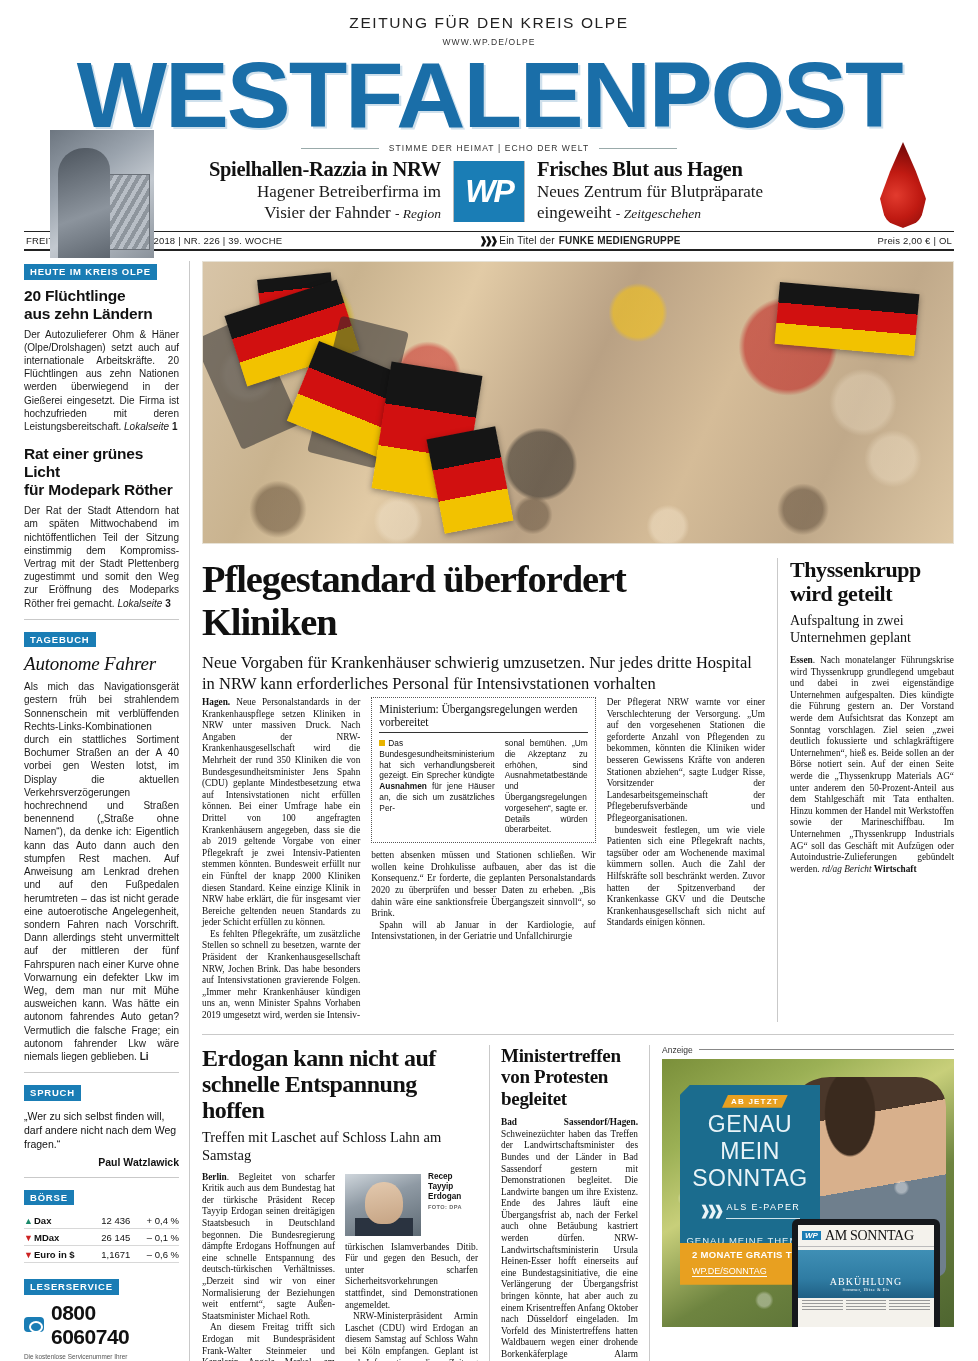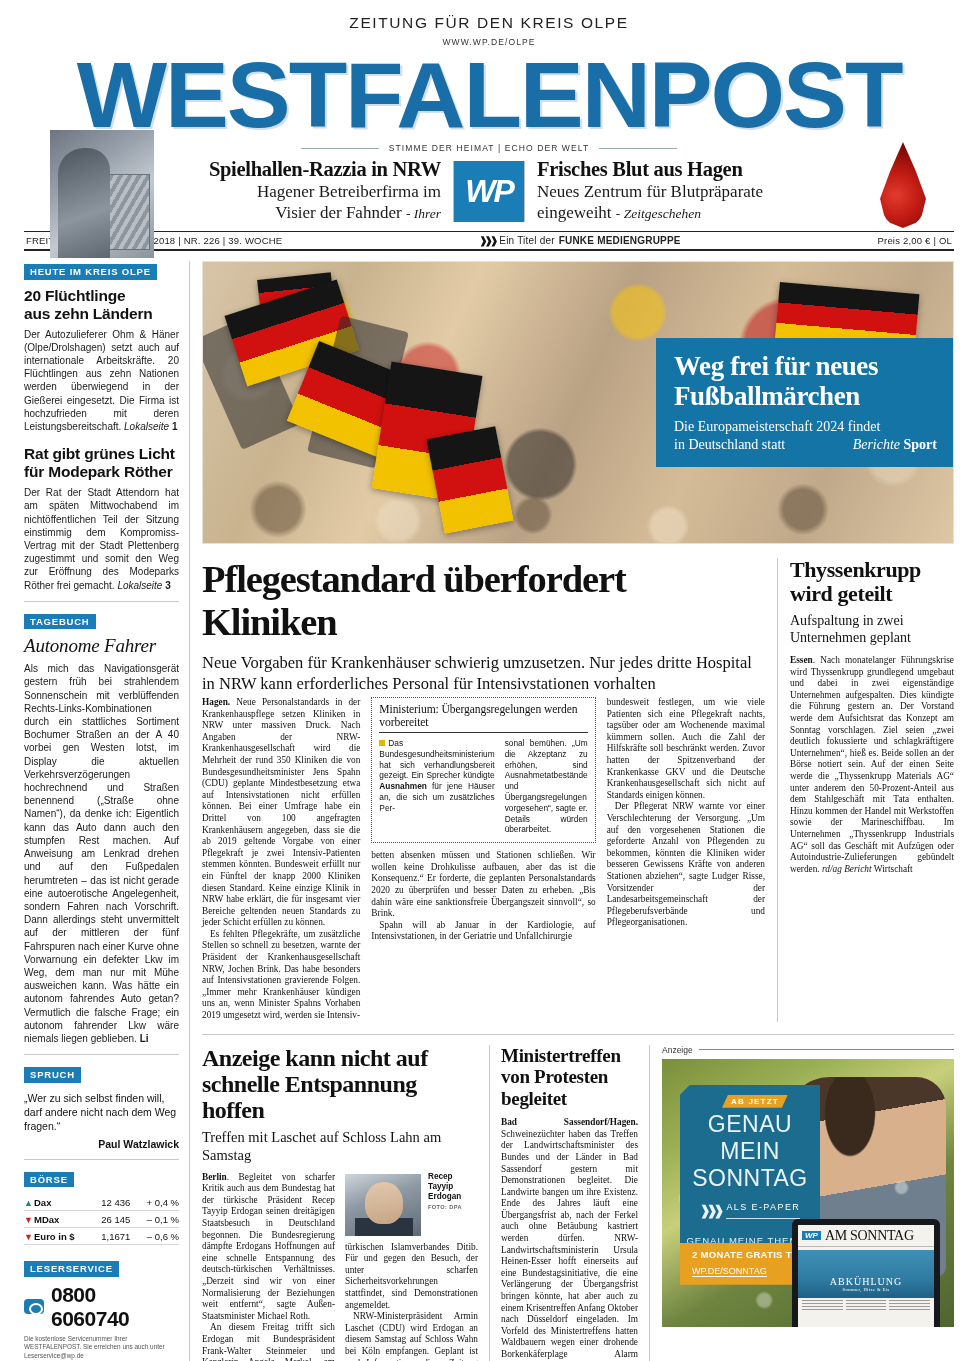--- a/index.html
+++ b/index.html
@@ -258,21 +258,21 @@
   .cols3 { display: flex; gap: 11px; margin-top: 3px; }
   .col { flex: 1; }
   .bodytext {
     font-family: "Liberation Serif", serif; font-size: 9.3px; line-height: 11.6px;
     text-align: justify; color: #111; hyphens: auto;
   }
   .bodytext b.place { font-weight: 700; }
   .bodytext p { margin-top: 0; text-indent: 0; }
   .bodytext p + p { text-indent: 8px; }
   .bodytext .ress { font-style: italic; }
-  .bodytext .ress b { font-style: normal; font-weight: 400; }
+  .bodytext .ress b { font-style: normal; font-weight: 700; }
 
   .infobox {
     border-top: 1px dotted #555; border-bottom: 1px dotted #555;
     border-left: 1px dotted #555; border-right: 1px dotted #555;
     padding: 5px 7px 7px 7px; margin-bottom: 7px;
   }
   .infobox h4 {
     font-family: "Liberation Serif", serif; font-weight: 400; font-size: 11.6px;
     border-bottom: 1px solid #333; padding-bottom: 3px; margin-bottom: 5px;
     letter-spacing: -0.1px;
@@ -487,21 +487,21 @@
 
     <div class="photo-person"></div>
     <div class="blood-drop">
         <div class="d"></div>
       </div>
 
     <div class="teaser-strip">
       <div class="teaser left">
         <h3>Spielhallen-Razzia in NRW</h3>
         <p>Hagener Betreiberfirma im</p>
-        <p><span>Visier der Fahnder</span> <span class="ressort">- Ihrer</span></p>
+        <p><span>Visier der Fahnder</span> <span class="ressort">- Region</span></p>
       </div>
       <div class="wp-logo">
           <span>WP</span>
         </div>
       <div class="teaser right">
         <h3>Frisches Blut aus Hagen</h3>
         <p>Neues Zentrum für Blutpräparate</p>
         <p><span>eingeweiht</span> <span class="ressort">- Zeitgeschehen</span></p>
       </div>
     </div>
@@ -519,21 +519,21 @@
 
   <div class="main-grid">
 
     <div class="col-left">
 
       <div class="seclabel">HEUTE IM KREIS OLPE</div>
       <div class="side-h" style="white-space:pre-line">20 Flüchtlinge
 aus zehn Ländern</div>
       <div class="side-p"><span>Der Autozulieferer Ohm &amp; Häner (Olpe/Drolshagen) setzt auch auf internationale Arbeitskräfte. 20 Flüchtlingen aus zehn Nationen werden überwiegend in der Gießerei eingesetzt. Die Firma ist hochzufrieden mit deren Leistungsbereitschaft.</span> <span class="ref">Lokalseite</span> <span class="refnum">1</span></div>
 
-      <div class="side-h" style="white-space:pre-line; margin-top:12px">Rat gibt grünes Licht
+      <div class="side-h" style="white-space:pre-line; margin-top:12px">Rat einer grünes Licht
 für Modepark Röther</div>
       <div class="side-p"><span>Der Rat der Stadt Attendorn hat am späten Mittwochabend im nichtöffentlichen Teil der Sitzung einstimmig dem Kompromiss-Vertrag mit der Stadt Plettenberg zugestimmt und somit den Weg zur Eröffnung des Modeparks Röther frei gemacht.</span> <span class="ref">Lokalseite</span> <span class="refnum">3</span></div>
 
       <div class="hr-light"></div>
 
       <div style="margin-top:9px">
         <div class="seclabel">TAGEBUCH</div>
       </div>
       <div class="tagebuch-title">Autonome Fahrer</div>
       <div class="side-p"><span>Als mich das Navigationsgerät gestern früh bei strahlendem Sonnenschein mit verblüffenden Rechts-Links-Kombinationen durch ein stattliches Sortiment Bochumer Straßen an der A 40 vorbei gen Westen lotst, im Display die aktuellen Verkehrsverzögerungen hochrechnend und Straßen benennend („Straße ohne Namen“), da denke ich: Eigentlich kann das Auto dann auch den stumpfen Rest machen. Auf Anweisung am Lenkrad drehen und auf den Fußpedalen herumtreten – das ist nicht gerade eine autoerotische Angelegenheit, sondern Fahren nach Vorschrift. Dann allerdings steht unvermittelt auf der mittleren der fünf Fahrspuren nach einer Kurve ohne Vorwarnung ein defekter Lkw im Weg, dem man nur mit Mühe ausweichen kann. Was hätte ein autonom fahrendes Auto getan? Vermutlich die falsche Frage; ein autonom fahrender Lkw wäre niemals liegen geblieben.</span> <span style="font-weight:700">Li</span></div>
@@ -597,33 +597,20 @@
         <div class="crowdgrain"></div>
         <div class="dark d1"></div>
         <div class="flag f4"></div>
         <div class="flag f1"></div>
         <div class="dark d2"></div>
         <div class="flag f2"></div>
         <div class="flag f3"></div>
         <div class="flag f6"></div>
         <div class="flag f5"></div>
 
-        <div class="photo-teaser">
-          <h2>
-            <span>Weg frei für neues</span><br>
-            <span>Fußballmärchen</span>
-          </h2>
-          <p>
-            <span>Die Europameisterschaft 2024 findet</span><br>
-            <span>in Deutschland statt</span>
-            <span class="ress" style="float:right">
-              <span>Berichte </span><b>Sport</b>
-            </span>
-          </p>
-        </div>
       </div>
 
       <div class="lead-wrap">
         <div class="lead-main">
           <h1 class="lead-h">Pflegestandard überfordert Kliniken</h1>
           <div class="lead-sub">Neue Vorgaben für Krankenhäuser schwierig umzusetzen. Nur jedes dritte Hospital in NRW kann erforderliches Personal für Intensivstationen vorhalten</div>
 
           <div class="cols3">
             <div class="col">
               <div class="bodytext">
@@ -641,22 +628,22 @@
                   <div>sonal bemühen. „Um die Akzeptanz zu erhöhen, sind Ausnahmetatbestände und Übergangsregelungen vorgesehen“, sagte er. Details würden überarbeitet.</div>
                 </div>
               </div>
               <div class="bodytext">
                 <p>betten absenken müssen und Stationen schließen. Wir wollen keine Drohkulisse aufbauen, aber das ist die Konsequenz.“ Er forderte, die geplanten Personalstandards 2020 zu überprüfen und besser Daten zu erheben. „Bis dahin wäre eine sanktionsfreie Übergangszeit sinnvoll“, so Brink.</p>
                 <p>Spahn will ab Januar in der Kardiologie, auf Intensivstationen, in der Geriatrie und Unfallchirurgie</p>
               </div>
             </div>
             <div class="col">
               <div class="bodytext">
+                <p>Der Pflegerat NRW warnte vor einer Verschlechterung der Versorgung. „Um auf den vorgesehenen Stationen die geforderte Anzahl von Pflegenden zu bekommen, könnten die Kliniken wider besseren Gewissens Kräfte von anderen Stationen abziehen“, sagte Ludger Risse, Vorsitzender der Landesarbeitsgemeinschaft der Pflegeberufsverbände und Pflegeorganisationen.</p>
                 <p>bundesweit festlegen, um wie viele Patienten sich eine Pflegekraft nachts, tagsüber oder am Wochenende maximal kümmern sollen. Auch die Zahl der Hilfskräfte soll beschränkt werden. Zuvor hatten der Spitzenverband der Krankenkasse GKV und die Deutsche Krankenhausgesellschaft sich nicht auf Standards einigen können.</p>
-                <p>Der Pflegerat NRW warnte vor einer Verschlechterung der Versorgung. „Um auf den vorgesehenen Stationen die geforderte Anzahl von Pflegenden zu bekommen, könnten die Kliniken wider besseren Gewissens Kräfte von anderen Stationen abziehen“, sagte Ludger Risse, Vorsitzender der Landesarbeitsgemeinschaft der Pflegeberufsverbände und Pflegeorganisationen.</p>
               </div>
             </div>
           </div>
         </div>
 
         <div class="lead-side">
           <div class="side-h2">
             <span>Thyssenkrupp</span><br>
             <span>wird geteilt</span>
           </div>
@@ -667,21 +654,21 @@
           <div class="bodytext" style="margin-top:9px">
             <p><b class="place">Essen</b><span>. Nach monatelanger Führungskrise wird Thyssenkrupp grundlegend umgebaut und dabei in zwei eigenständige Unternehmen aufgespalten. Dies kündigte die Führung gestern an. Der Vorstand werde dem Aufsichtsrat das Konzept am Sonntag vorschlagen. Ziel seien „zwei deutlich fokussierte und schlagkräftigere Unternehmen“, hieß es. Beide sollen an der Börse notiert sein. Auf der einen Seite werde die „Thyssenkrupp Materials AG“ unter anderem den 50-Prozent-Anteil aus dem Stahlgeschäft mit Tata enthalten. Hinzu kommen der Handel mit Werkstoffen sowie der Marineschiffbau. Im Unternehmen „Thyssenkrupp Industrials AG“ soll das Geschäft mit Aufzügen oder Autoindustrie-Zulieferungen gebündelt werden. </span><span class="ress"><span>rd/ag</span><span> Bericht </span><b>Wirtschaft</b></span></p>
           </div>
         </div>
       </div>
 
       <div class="bottom-row">
 
         <div class="bot-a">
           <h2 class="bot-h">
-            <span>Anzeige kann nicht auf</span><br>
+            <span>Erdogan kann nicht auf</span><br>
             <span>schnelle Entspannung hoffen</span>
           </h2>
           <div class="bot-sub">Treffen mit Laschet auf Schloss Lahn am Samstag</div>
           <div class="bot-cols">
             <div style="flex:1">
               <div class="bodytext">
                 <p><b class="place">Berlin</b><span>. Begleitet von scharfer Kritik auch aus dem Bundestag hat der türkische Präsident Recep Tayyip Erdogan seinen dreitägigen Staatsbesuch in Deutschland begonnen. Die Bundesregierung dämpfte Erdogans Hoffnungen auf eine schnelle Entspannung des deutsch-türkischen Verhältnisses. „Derzeit sind wir von einer Normalisierung der Beziehungen weit entfernt“, sagte Außen-Staatsminister Michael Roth.</span></p>
                 <p>An diesem Freitag trifft sich Erdogan mit Bundespräsident Frank-Walter Steinmeier und Kanzlerin Angela Merkel, am Samstag eröffnet er in Köln eine Moschee des staatlichen</p>
               </div>
             </div>

